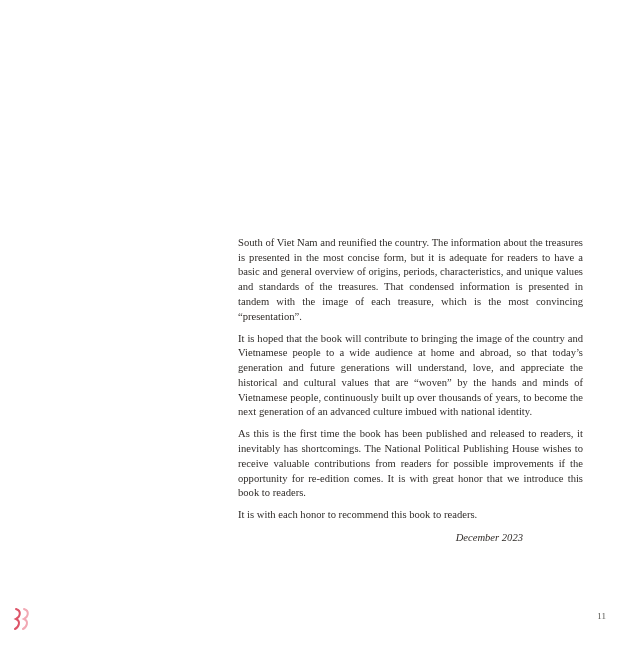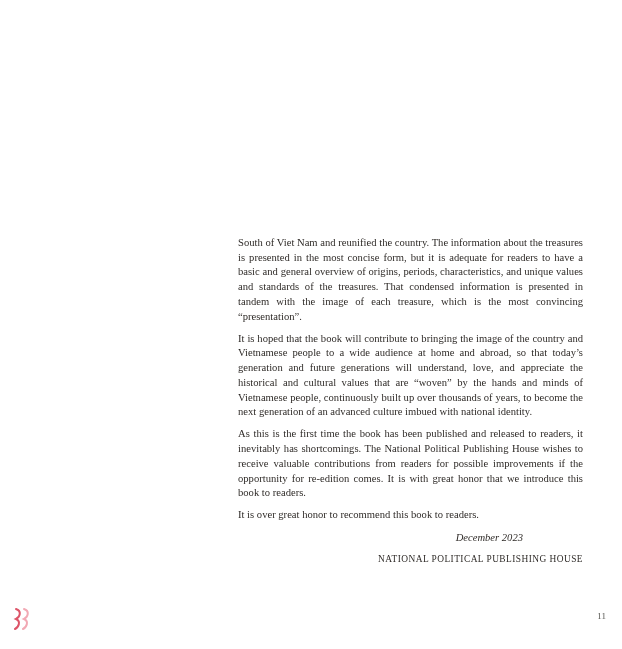--- a/index.html
+++ b/index.html
@@ -58,23 +58,22 @@
 </style>
 </head>
 <body>
 
 <div class="page">
 
   <div class="text-block">
     <p>South of Viet Nam and reunified the country. The information about the treasures is presented in the most concise form, but it is adequate for readers to have a basic and general overview of origins, periods, characteristics, and unique values and standards of the treasures. That condensed information is presented in tandem with the image of each treasure, which is the most convincing “presentation”.</p>
     <p>It is hoped that the book will contribute to bringing the image of the country and Vietnamese people to a wide audience at home and abroad, so that today’s generation and future generations will understand, love, and appreciate the historical and cultural values that are “woven” by the hands and minds of Vietnamese people, continuously built up over thousands of years, to become the next generation of an advanced culture imbued with national identity.</p>
     <p>As this is the first time the book has been published and released to readers, it inevitably has shortcomings. The National Political Publishing House wishes to receive valuable contributions from readers for possible improvements if the opportunity for re-edition comes. It is with great honor that we introduce this book to readers.</p>
-    <p>It is over great honor to recommend this book to readers.</p>
+    <p>It is with each honor to recommend this book to readers.</p>
     <div class="date-line">December 2023</div>
-    <div class="publisher-line">NATIONAL POLITICAL PUBLISHING HOUSE</div>
   </div>
 
   <div class="logo">
     <svg width="20" height="24" viewBox="0 0 20 24" aria-hidden="true">
       <path d="M4 2 C10 4 8 10 4 12 C9 14 7 20 3 22" fill="none" stroke-width="2" stroke-linecap="round" stroke="#dd5468"></path>
       <path d="M12 2 C18 4 16 10 12 12 C17 14 15 20 11 22" fill="none" stroke-width="2" stroke-linecap="round" stroke="#f2a9b4"></path>
     </svg>
   </div>
 
   <div class="page-number">11</div>

